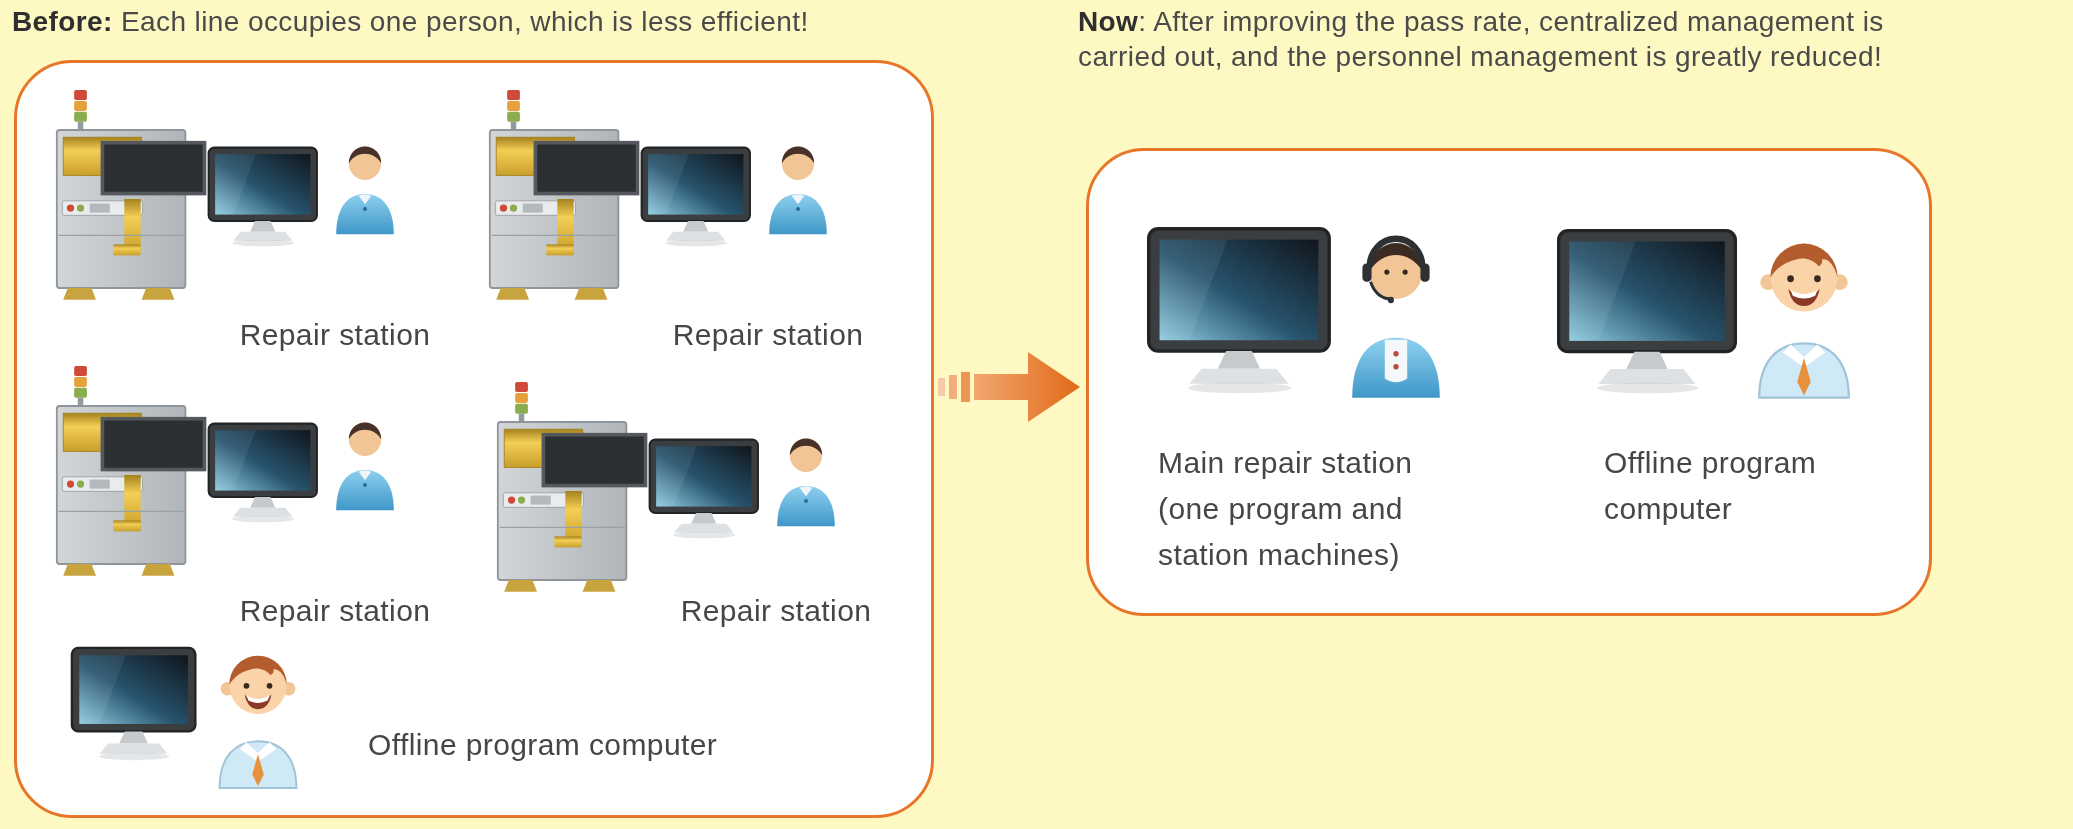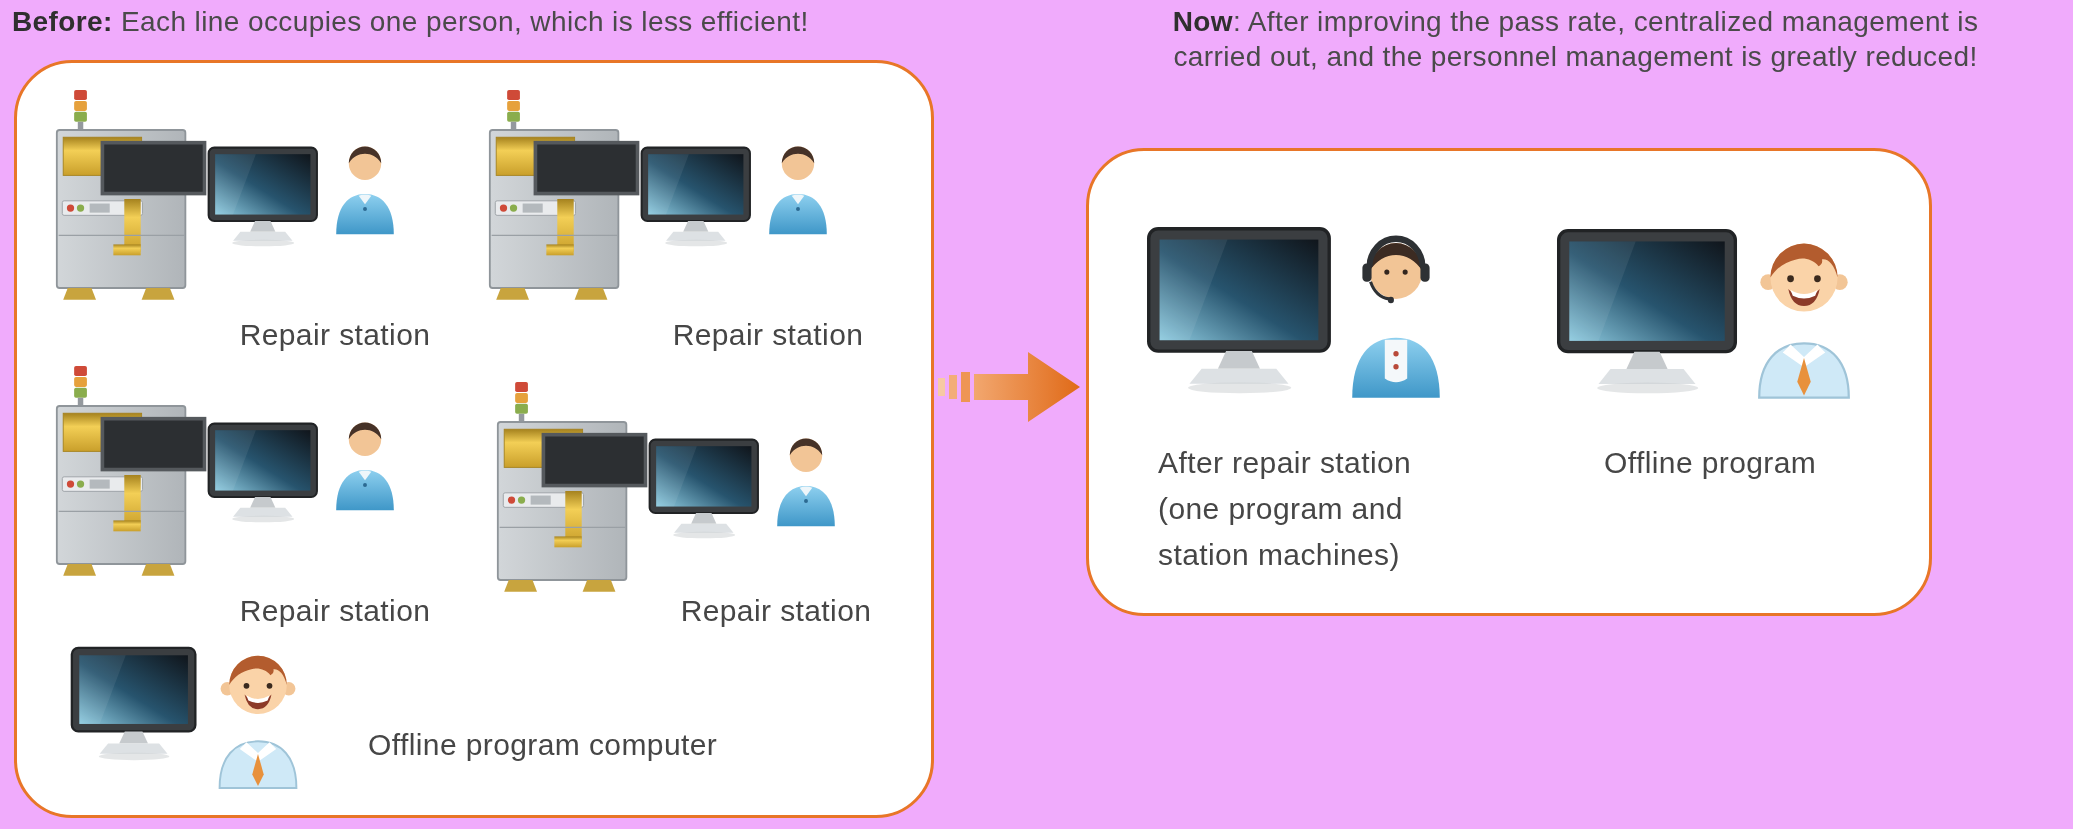--- a/index.html
+++ b/index.html
@@ -3,25 +3,25 @@
 <meta charset="utf-8">
 <style>
   * { margin:0; padding:0; box-sizing:border-box; }
   html,body { background:#ffffff; }
   body {
     font-family:"Liberation Sans", sans-serif;
     color:#454545;
     width:2073px; height:829px;
     overflow:hidden;
   }
-  .stage { position:relative; width:2073px; height:829px; background:#f0abfc; }
+  .stage { position:relative; width:2073px; height:829px; background:#fef9c3; }
   .abs { position:absolute; }
   .title { font-size:28px; letter-spacing:.4px; color:#4a4a4a; white-space:nowrap; }
   .title b { color:#2f2f2f; font-weight:700; }
-  .title.center { text-align:center; white-space:normal; line-height:35px; }
+  .title.center { text-align:left; white-space:normal; line-height:35px; }
   .panel { border:3px solid #e87628; border-radius:58px; background:#fff; }
   .label { font-size:30px; letter-spacing:.4px; color:#464646; white-space:nowrap; }
   .label.center { text-align:center; }
   .label-block div { font-size:30px; letter-spacing:.4px; color:#464646; line-height:46px; white-space:nowrap; }
   svg.icon { display:block; }
 </style>
 </head>
 <body>
 
 <svg width="0" height="0" style="position:absolute" aria-hidden="true">
@@ -208,30 +208,31 @@
 
   <div class="abs" style="left:1146px; top:226px; width:320px; height:180px;">
     <svg class="abs icon" style="left:0; top:0; width:190px; height:170px;">
         <use href="#sym-monitor"></use>
       </svg>
     <svg class="abs icon" style="left:194px; top:2px; width:112px; height:172px;">
         <use href="#sym-headset"></use>
       </svg>
   </div>
   <div class="abs label-block" style="left:1158px; top:440px;">
-    <div>After repair station</div>
+    <div>Main repair station</div>
     <div>(one program and</div>
     <div>station machines)</div>
   </div>
 
   <div class="abs" style="left:1556px; top:228px; width:320px; height:180px;">
     <svg class="abs icon" style="left:0; top:0; width:186px; height:168px;">
         <use href="#sym-monitor"></use>
       </svg>
     <svg class="abs icon" style="left:192px; top:2px; width:112px; height:170px;">
         <use href="#sym-programmer"></use>
       </svg>
   </div>
   <div class="abs label-block" style="left:1604px; top:440px;">
     <div>Offline program</div>
+    <div>computer</div>
   </div>
 
 </div>
 
 </body></html>

